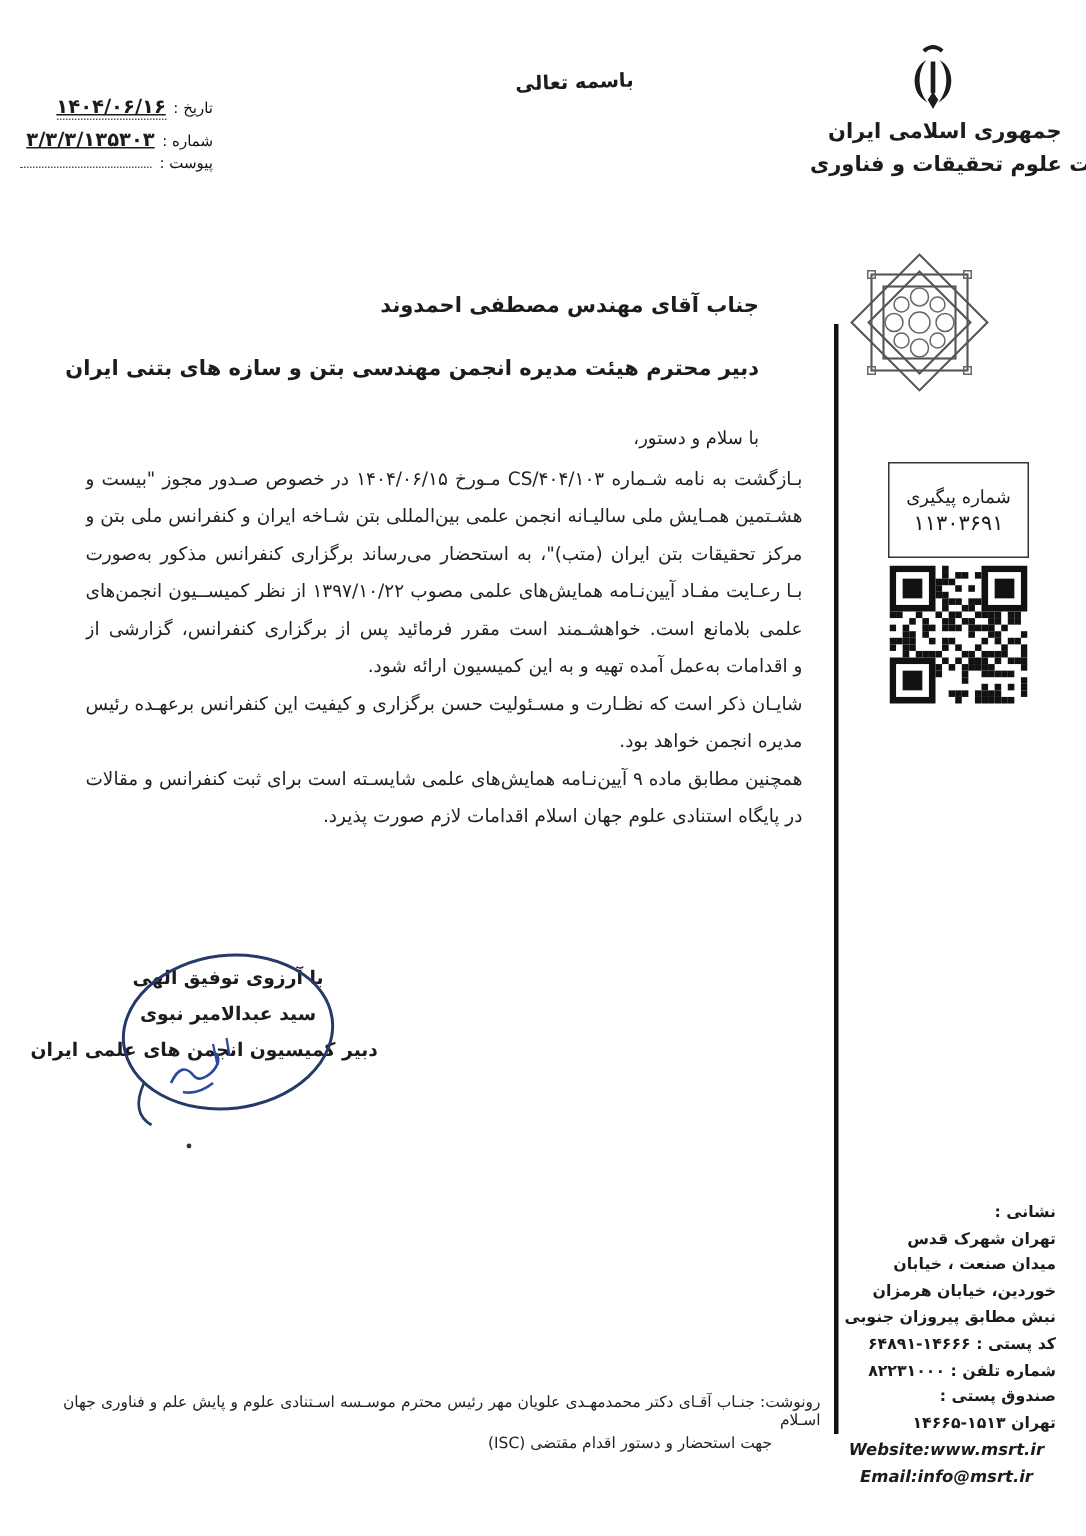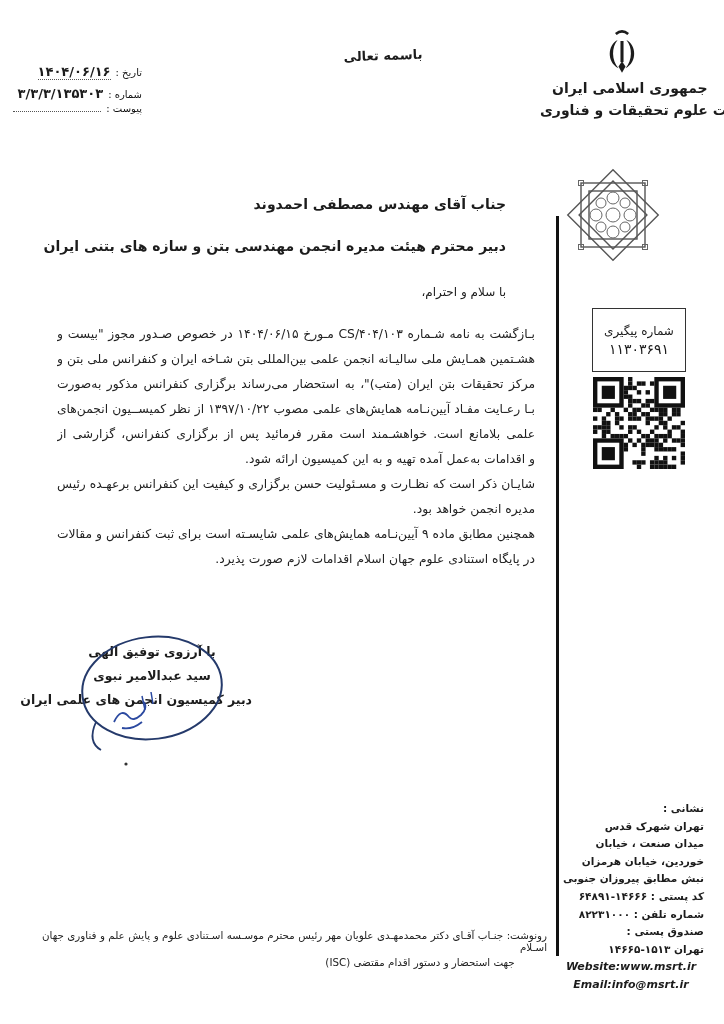--- a/index.html
+++ b/index.html
@@ -5,21 +5,21 @@
   html,body{margin:0;padding:0;background:#888;}
   .page{
     position:relative;width:724px;height:1024px;margin:0 auto;
     background:#ffffff;overflow:hidden;
     font-family:"DejaVu Sans",sans-serif;color:#1c1c1c;
   }
   .abs{position:absolute;}
   
   .meta-row{display:flex;direction:rtl;align-items:baseline;gap:5px;}
   .meta-label{font-size:10px;font-weight:normal;color:#111;white-space:nowrap;}
-  .meta-value{font-size:13px;font-weight:bold;letter-spacing:1px;white-space:nowrap;}
+  .meta-value{font-size:13px;font-weight:bold;letter-spacing:1px;white-space:nowrap;text-decoration:underline;}
   .dotted{border-bottom:1.5px dotted #555;}
   .dotline{display:inline-block;height:10px;width:88px;border-bottom:1.5px dotted #555;}
   
   .besmele{font-size:13px;font-weight:bold;text-align:center;transform:rotate(-2deg);}
   .gov{font-weight:bold;text-align:right;font-size:14px;white-space:nowrap;}
   
   .track-box{
     border:1.5px solid #333;text-align:center;direction:rtl;
     display:flex;flex-direction:column;justify-content:center;gap:3px;align-items:center;
   }
@@ -255,23 +255,23 @@
         <rect x="65.71428571428572" y="4.380952380952381" width="21.904761904761905" height="21.904761904761905" fill="#fff"></rect>
         <rect x="70.0952380952381" y="8.761904761904763" width="13.142857142857144" height="13.142857142857144" fill="#111"></rect>
         <rect x="0" y="61.33333333333334" width="30.66666666666667" height="30.66666666666667" fill="#111"></rect>
         <rect x="4.380952380952381" y="65.71428571428572" width="21.904761904761905" height="21.904761904761905" fill="#fff"></rect>
         <rect x="8.761904761904763" y="70.0952380952381" width="13.142857142857144" height="13.142857142857144" fill="#111"></rect>
       </svg></div>
 
   <div class="abs rtl recipient" style="left:60px;top:196px;width:446px;">جناب آقای مهندس مصطفی احمدوند</div>
   <div class="abs rtl recipient" style="left:60px;top:238px;width:446px;">دبیر محترم هیئت مدیره انجمن مهندسی بتن و سازه های بتنی ایران</div>
 
-  <div class="abs rtl salutation" style="left:60px;top:285px;width:446px;">با سلام و احترام،</div>
-
-  <div class="abs rtl body-text" style="left:57px;top:322px;width:478px;">
+  <div class="abs rtl salutation" style="left:60px;top:285px;width:446px;">با سلام و دستور،</div>
+
+  <div class="abs rtl body-text" style="left:57px;top:307px;width:478px;">
     <div class="bline">بـازگشت به نامه شـماره CS/۴۰۴/۱۰۳ مـورخ ۱۴۰۴/۰۶/۱۵ در خصوص صـدور مجوز "بیست و</div>
     <div class="bline">هشـتمین همـایش ملی سالیـانه انجمن علمی بین‌المللی بتن شـاخه ایران و کنفرانس ملی بتن و زلزله</div>
     <div class="bline">مرکز تحقیقات بتن ایران (متب)"، به استحضار می‌رساند برگزاری کنفرانس مذکور به‌صورت حضوری و</div>
     <div class="bline">بـا رعـایت مفـاد آیین‌نـامه همایش‌های علمی مصوب ۱۳۹۷/۱۰/۲۲ از نظر کمیســیون انجمن‌های</div>
     <div class="bline">علمی بلامانع است. خواهشـمند است مقرر فرمائید پس از برگزاری کنفرانس، گزارشی از مراحل اجرایی</div>
     <div class="bline end">و اقدامات به‌عمل آمده تهیه و به این کمیسیون ارائه شود.</div>
     <div class="bline">شایـان ذکر است که نظـارت و مسـئولیت حسن برگزاری و کیفیت این کنفرانس برعهـده رئیس هیئت</div>
     <div class="bline end">مدیره انجمن خواهد بود.</div>
     <div class="bline">همچنین مطابق ماده ۹ آیین‌نـامه همایش‌های علمی شایسـته است برای ثبت کنفرانس و مقالات آن</div>
     <div class="bline end">در پایگاه استنادی علوم جهان اسلام اقدامات لازم صورت پذیرد.</div>

